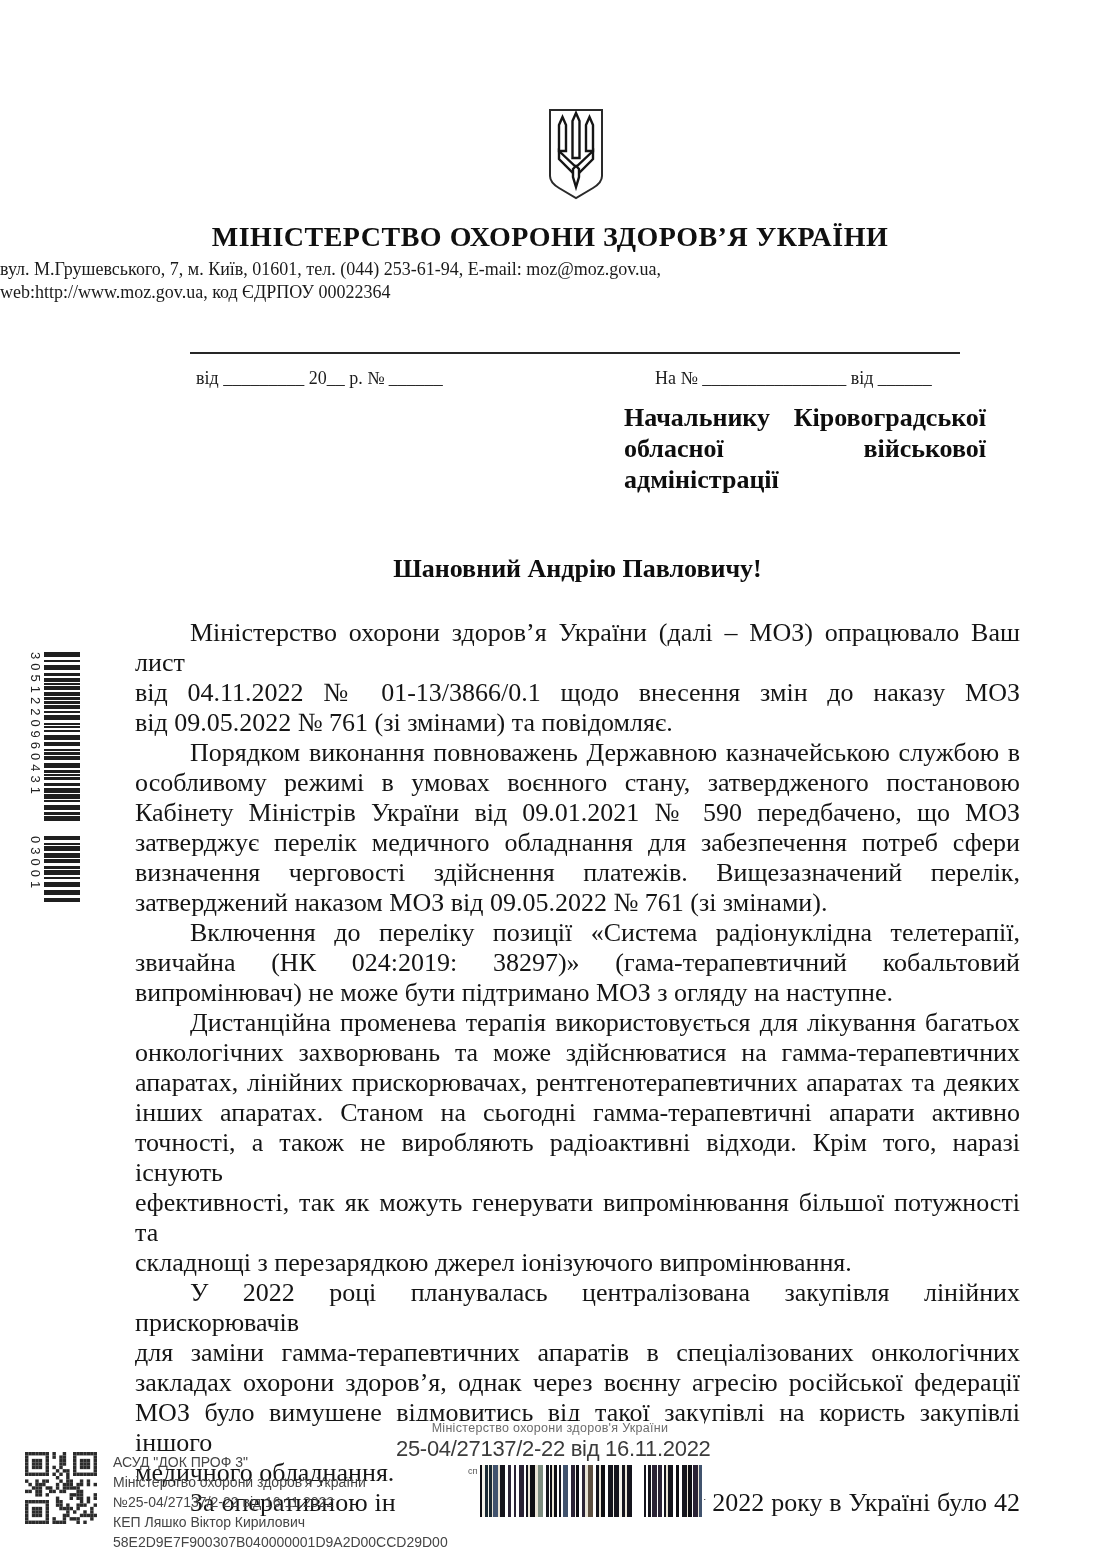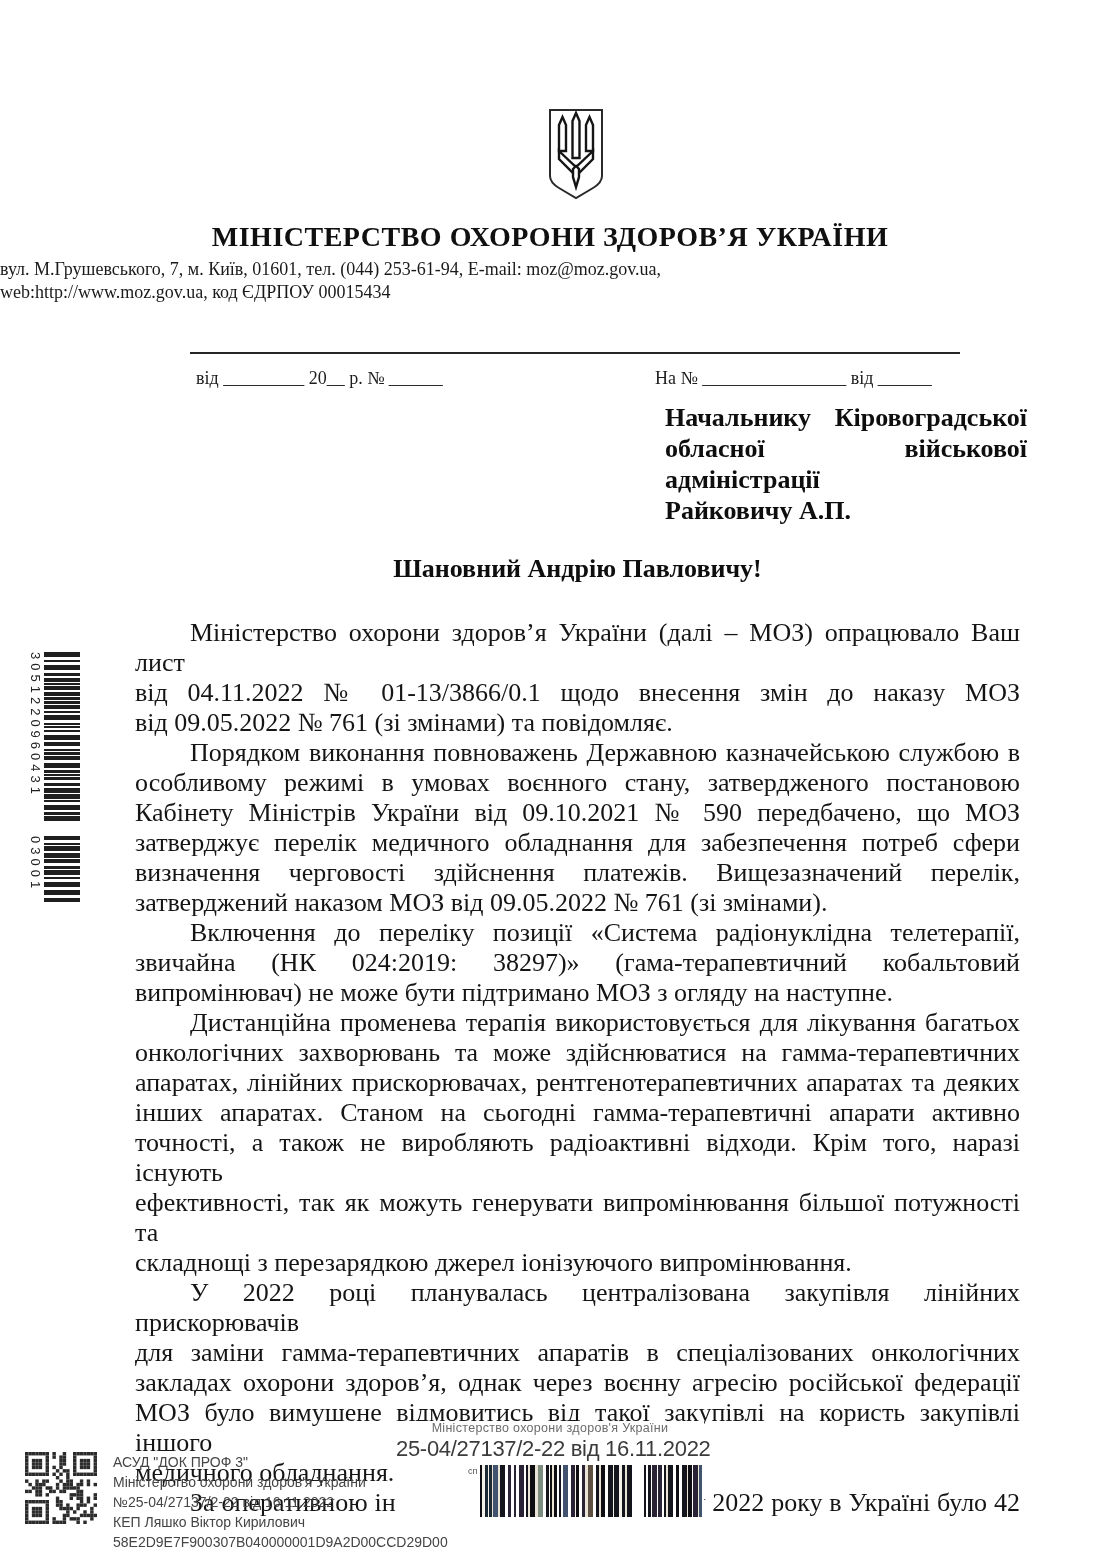--- a/index.html
+++ b/index.html
@@ -14,21 +14,21 @@
     font-size:28px;font-weight:bold;letter-spacing:.5px;color:#101010;
   }
   .addr{position:absolute;left:0;width:1100px;font-size:18px;color:#1a1a1a;}
   .a1{top:259px;}
   .a2{top:282px;}
   .rule{position:absolute;left:190px;top:352px;width:770px;border-top:2px solid #262626;}
   .ref{position:absolute;top:368px;font-size:18px;color:#1c1c1c;white-space:nowrap;}
   .ref-left{left:196px;}
   .ref-right{left:655px;}
   
-  .addressee{position:absolute;left:665px;top:402px;width:362px;font-size:26px;font-weight:bold;color:#0e0e0e;}
+  .addressee{position:absolute;left:624px;top:402px;width:362px;font-size:26px;font-weight:bold;color:#0e0e0e;}
   .addressee .bline{line-height:31px;}
   
   .salutation{
     position:absolute;left:135px;top:554px;width:885px;text-align:center;
     font-size:26px;font-weight:bold;color:#0e0e0e;
   }
   .body{position:absolute;left:135px;top:618px;width:885px;font-size:26px;color:#151515;}
   .bline{line-height:30px;white-space:nowrap;}
   .addressee .bline{white-space:normal;}
   .jline{text-align:justify;text-align-last:justify;white-space:normal;}
@@ -84,45 +84,44 @@
       <path d="M15 19 L18.5 11 L22 19 V45 H15 Z"></path>
       <path d="M42 19 L45.5 11 L49 19 V45 H42 Z"></path>
       <path d="M28.5 15 L32 7 L35.5 15 V52 H28.5 Z"></path>
       <path d="M15 45 L32 61 L49 45 L49 53 L32 70 L15 53 Z"></path>
       <path d="M29 63 L32 60 L35 63 L35 71 L32 81 L29 71 Z"></path>
     </g>
   </svg>
 
   <div class="title">МІНІСТЕРСТВО ОХОРОНИ ЗДОРОВ’Я УКРАЇНИ</div>
   <div class="addr a1">вул. М.Грушевського, 7, м. Київ, 01601, тел. (044) 253-61-94, E-mail: moz@moz.gov.ua,</div>
-  <div class="addr a2">web:http://www.moz.gov.ua, код ЄДРПОУ 00015434</div>
+  <div class="addr a2">web:http://www.moz.gov.ua, код ЄДРПОУ 00022364</div>
   <div class="rule"></div>
 
   <div class="ref ref-left">від _________ 20__ р. № ______</div>
   <div class="ref ref-right">На № ________________ від ______</div>
 
   <div class="addressee">
       <div class="bline jline">Начальнику Кіровоградської</div>
       <div class="bline jline">обласної військової</div>
       <div class="bline jline">адміністрації</div>
-      <div class="bline lastline">Райковичу А.П.</div>
     </div>
 
   <div class="salutation">Шановний Андрію Павловичу!</div>
 
   <div class="body">
     <div class="para">
         <div class="bline jline indent">Міністерство охорони здоров’я України (далі – МОЗ) опрацювало Ваш лист</div>
         <div class="bline jline">від 04.11.2022 № 01-13/3866/0.1 щодо внесення змін до наказу МОЗ</div>
         <div class="bline lastline">від 09.05.2022 № 761 (зі змінами) та повідомляє.</div>
       </div>
     <div class="para">
         <div class="bline jline indent">Порядком виконання повноважень Державною казначейською службою в</div>
         <div class="bline jline">особливому режимі в умовах воєнного стану, затвердженого постановою</div>
-        <div class="bline jline">Кабінету Міністрів України від 09.10.2021 № 590 передбачено, що МОЗ</div>
+        <div class="bline jline">Кабінету Міністрів України від 09.01.2021 № 590 передбачено, що МОЗ</div>
         <div class="bline jline">затверджує перелік медичного обладнання для забезпечення потреб сфери</div>
         <div class="bline jline">визначення черговості здійснення платежів. Вищезазначений перелік,</div>
         <div class="bline lastline">затверджений наказом МОЗ від 09.05.2022 № 761 (зі змінами).</div>
       </div>
     <div class="para">
         <div class="bline jline indent">Включення до переліку позиції «Система радіонуклідна телетерапії,</div>
         <div class="bline jline">звичайна (НК 024:2019: 38297)» (гама-терапевтичний кобальтовий</div>
         <div class="bline lastline">випромінювач) не може бути підтримано МОЗ з огляду на наступне.</div>
       </div>
     <div class="para">

